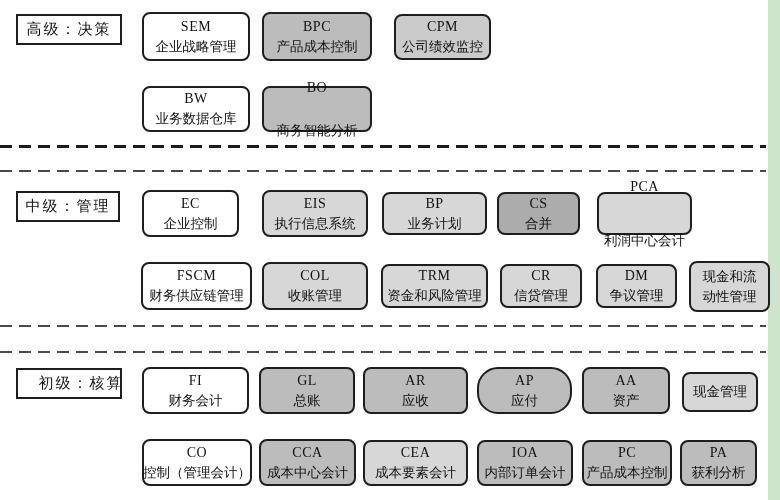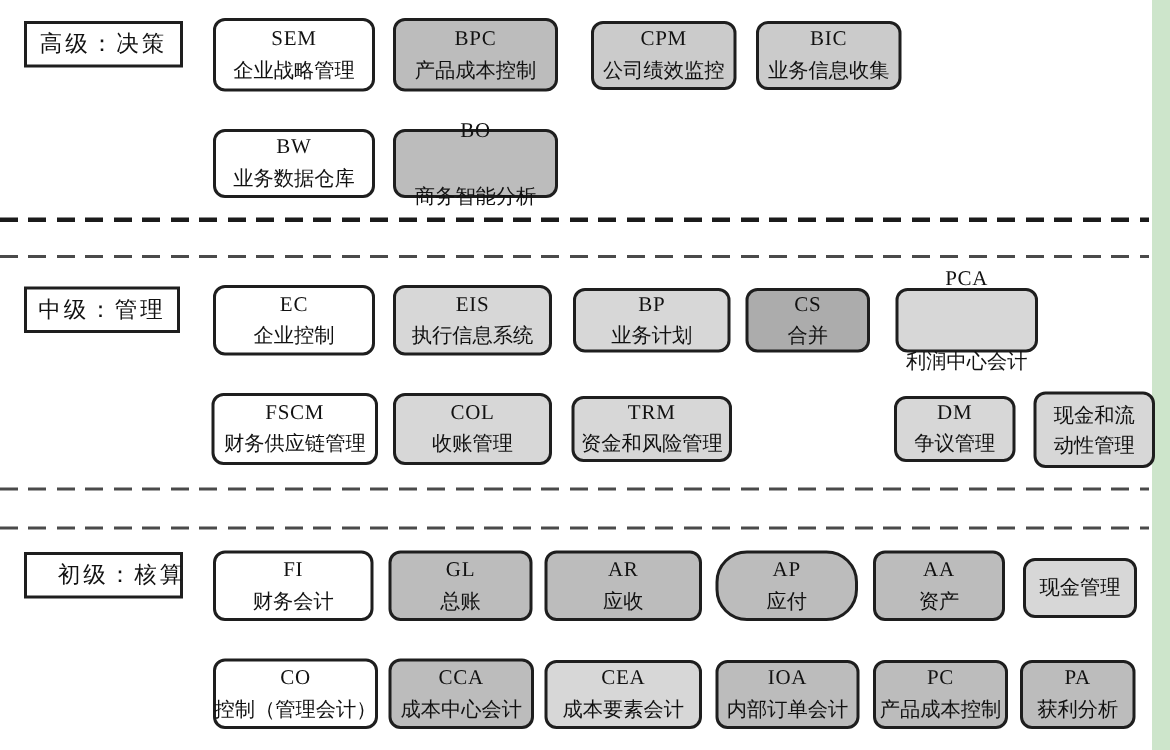--- a/index.html
+++ b/index.html
@@ -82,34 +82,30 @@
       <div class="bx-line">企业战略管理</div>
     </div>
     <div class="module-box" style="left: 262px; top: 12px; width: 110px; height: 49px; background: rgb(188, 188, 188);">
       <div class="bx-line acr">BPC</div>
       <div class="bx-line">产品成本控制</div>
     </div>
     <div class="module-box" style="left: 394px; top: 14px; width: 97px; height: 46px; background: rgb(203, 203, 203);">
       <div class="bx-line acr">CPM</div>
       <div class="bx-line">公司绩效监控</div>
     </div>
-    <div class="module-box" style="left: 504px; top: 14px; width: 97px; height: 46px; background: rgb(203, 203, 203);">
-      <div class="bx-line acr">BIC</div>
-      <div class="bx-line">业务信息收集</div>
-    </div>
     <div class="module-box" style="left: 142px; top: 86px; width: 108px; height: 46px; background: rgb(255, 255, 255);">
       <div class="bx-line acr">BW</div>
       <div class="bx-line">业务数据仓库</div>
     </div>
     <div class="module-box" style="left: 262px; top: 86px; width: 110px; height: 46px; background: rgb(188, 188, 188); gap: 23px;">
       <div class="bx-line acr">BO</div>
       <div class="bx-line">商务智能分析</div>
     </div>
     <div class="level-label" style="left: 16px; top: 191px; width: 104px; height: 31px;">中级：管理</div>
-    <div class="module-box" style="left: 142px; top: 190px; width: 108px; height: 47px; background: rgb(255, 255, 255);">
+    <div class="module-box" style="left: 142px; top: 190px; width: 97px; height: 47px; background: rgb(255, 255, 255);">
       <div class="bx-line acr">EC</div>
       <div class="bx-line">企业控制</div>
     </div>
     <div class="module-box" style="left: 262px; top: 190px; width: 106px; height: 47px; background: rgb(215, 215, 215);">
       <div class="bx-line acr">EIS</div>
       <div class="bx-line">执行信息系统</div>
     </div>
     <div class="module-box" style="left: 382px; top: 192px; width: 105px; height: 43px; background: rgb(215, 215, 215);">
       <div class="bx-line acr">BP</div>
       <div class="bx-line">业务计划</div>
@@ -126,20 +122,24 @@
       <div class="bx-line acr">FSCM</div>
       <div class="bx-line">财务供应链管理</div>
     </div>
     <div class="module-box" style="left: 262px; top: 262px; width: 106px; height: 48px; background: rgb(215, 215, 215);">
       <div class="bx-line acr">COL</div>
       <div class="bx-line">收账管理</div>
     </div>
     <div class="module-box" style="left: 381px; top: 264px; width: 107px; height: 44px; background: rgb(215, 215, 215);">
       <div class="bx-line acr">TRM</div>
       <div class="bx-line">资金和风险管理</div>
+    </div>
+    <div class="module-box" style="left: 500px; top: 264px; width: 82px; height: 44px; background: rgb(215, 215, 215);">
+      <div class="bx-line acr">CR</div>
+      <div class="bx-line">信贷管理</div>
     </div>
     <div class="module-box" style="left: 596px; top: 264px; width: 81px; height: 44px; background: rgb(215, 215, 215);">
       <div class="bx-line acr">DM</div>
       <div class="bx-line">争议管理</div>
     </div>
     <div class="module-box" style="left: 689px; top: 261px; width: 81px; height: 51px; background: rgb(215, 215, 215);">
       <div class="bx-line">现金和流</div>
       <div class="bx-line">动性管理</div>
     </div>
     <div class="level-label" style="left: 16px; top: 368px; width: 106px; height: 31px; padding-left: 24px;">初级：核算</div>

